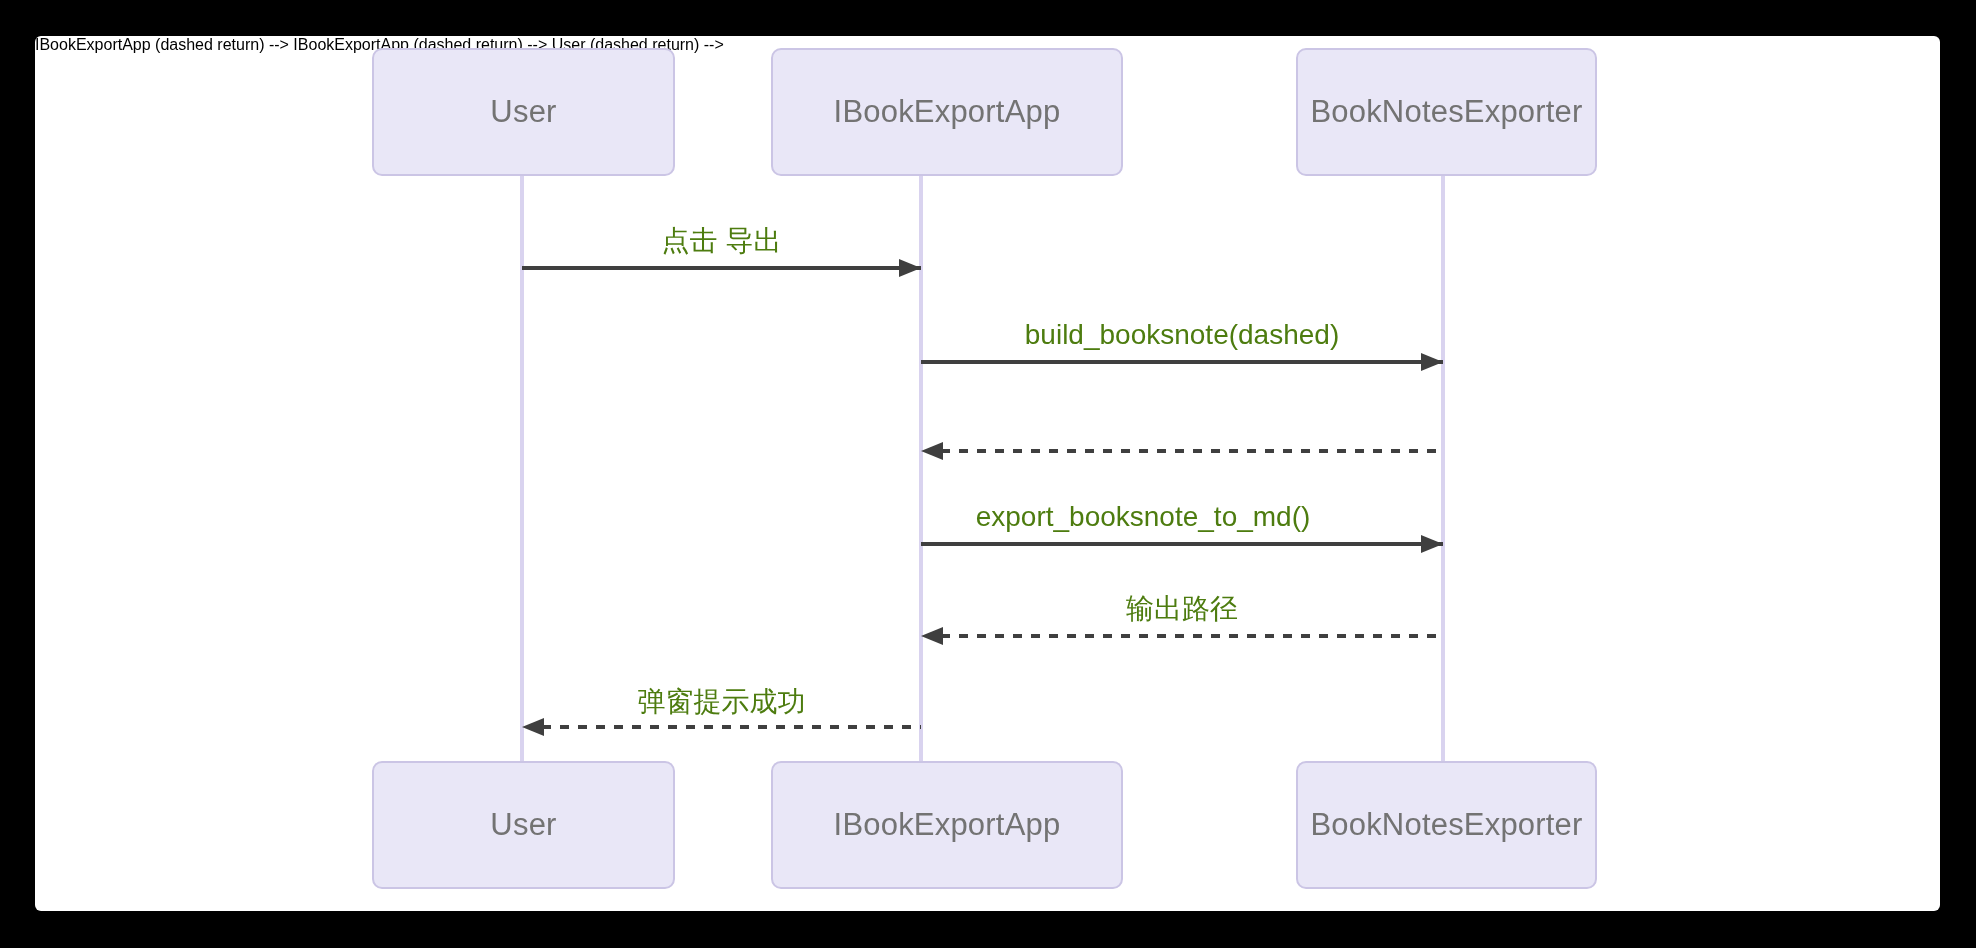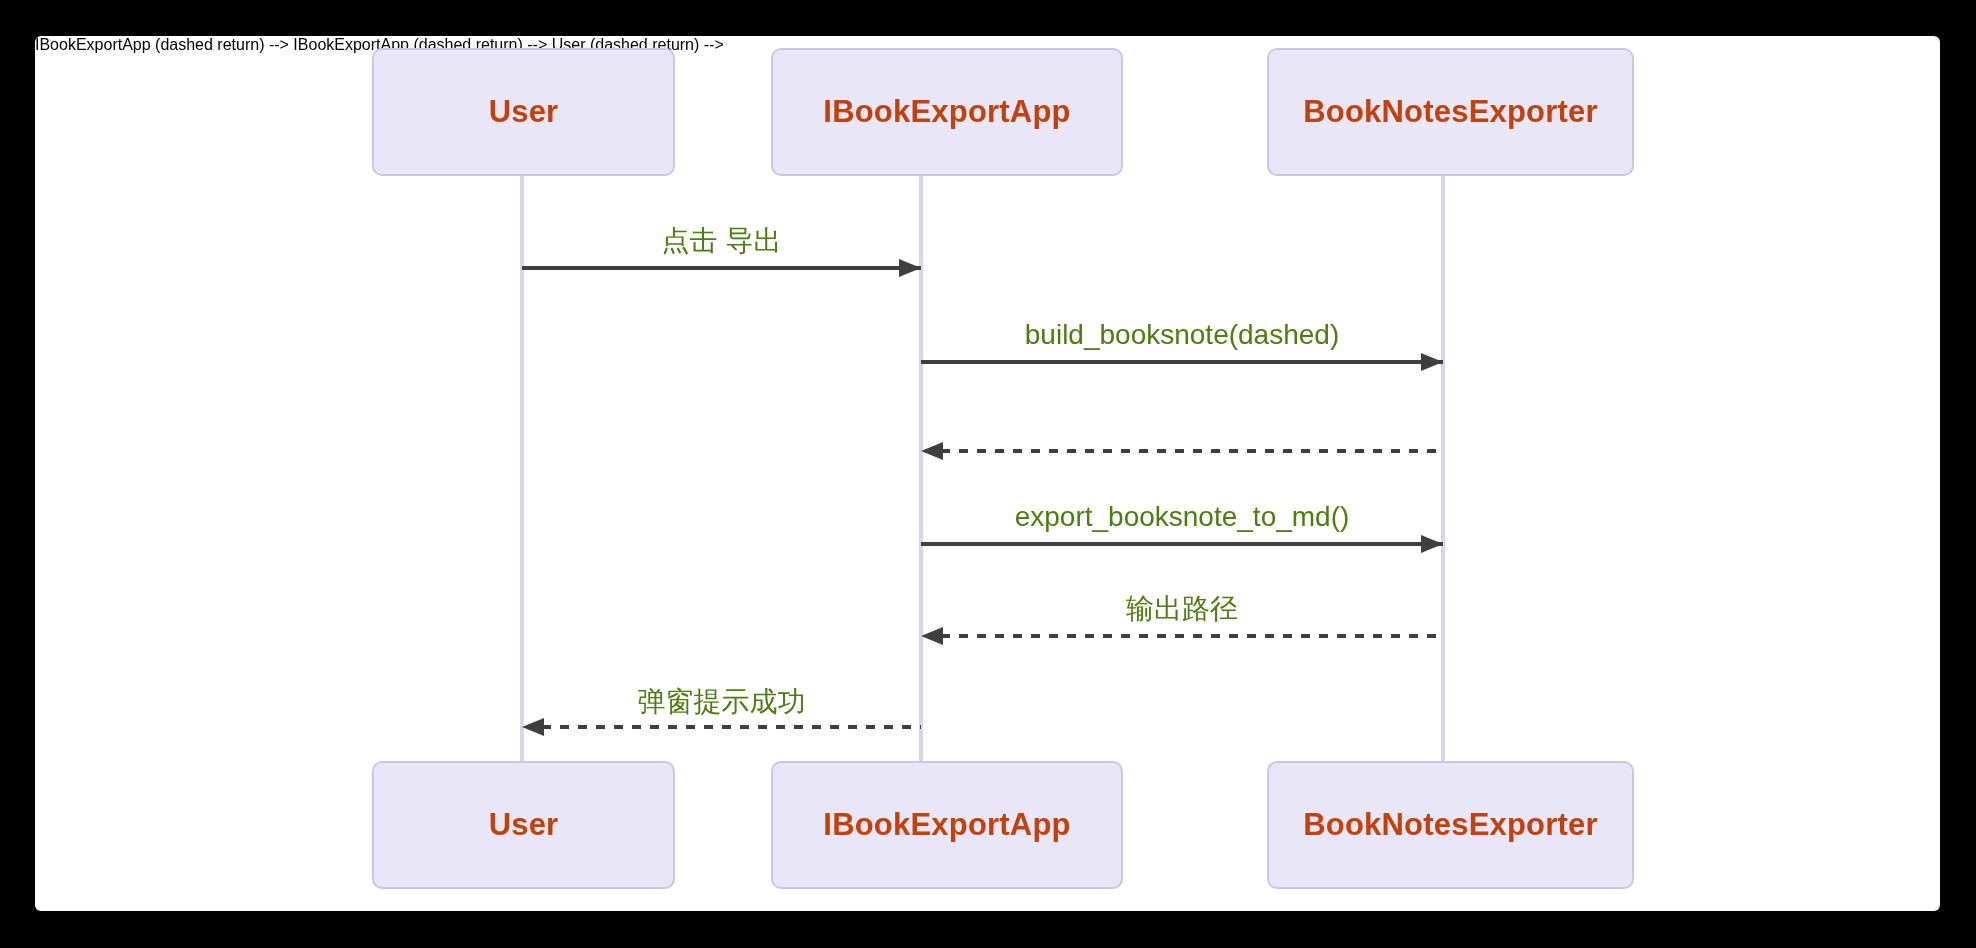--- a/index.html
+++ b/index.html
@@ -26,30 +26,29 @@
     background: #e9e7f7;
     border: 2px solid #cbc5e5;
     border-radius: 10px;
     box-sizing: border-box;
     display: flex;
     align-items: center;
     justify-content: center;
   }
   .actor-box .actor-label {
     font-size: 31px;
-    color: #c2410c;
+    color: #737373;
     letter-spacing: 0.2px;
     white-space: nowrap;
-    font-weight: bold;
   }
   .top-row  { top: 12px; }
   .bot-row  { top: 725px; }
   .box-user     { left: 337px;  width: 303px; }
   .box-app      { left: 736px;  width: 352px; }
-  .box-exporter { left: 1232px; width: 367px; }
+  .box-exporter { left: 1261px; width: 301px; }
 
   .lifeline {
     position: absolute;
     top: 140px;
     width: 4px;
     height: 585px;
     background: #d9d3ef;
   }
   .ll-user     { left: 485px; }
   .ll-app      { left: 884px; }
@@ -124,21 +123,21 @@
   
   <div class="msg-label" style="left:886px; width:522px; top:280px;">build_booksnote(dashed)</div>
   <div class="msg-line solid" style="left:886px; width:522px; top:324px;"></div>
   <div class="arrowhead right" style="left:1386px; top:317px;"></div>
 
    IBookExportApp (dashed return) --&gt;
   <div class="msg-line dashed" style="left:906px; width:502px; top:413px;"></div>
   <div class="arrowhead left" style="left:886px; top:406px;"></div>
 
   
-  <div class="msg-label" style="left:886px; width:522px; top:462px;">export_booksnote_to_md()</div>
+  <div class="msg-label" style="left:847px; width:522px; top:462px;">export_booksnote_to_md()</div>
   <div class="msg-line solid" style="left:886px; width:522px; top:506px;"></div>
   <div class="arrowhead right" style="left:1386px; top:499px;"></div>
 
    IBookExportApp (dashed return) --&gt;
   <div class="msg-label" style="left:886px; width:522px; top:554px;">输出路径</div>
   <div class="msg-line dashed" style="left:906px; width:502px; top:598px;"></div>
   <div class="arrowhead left" style="left:886px; top:591px;"></div>
 
    User (dashed return) --&gt;
   <div class="msg-label" style="left:487px; width:399px; top:649px;font-family:Liberation Mono, monospace;">弹窗提示成功</div>

